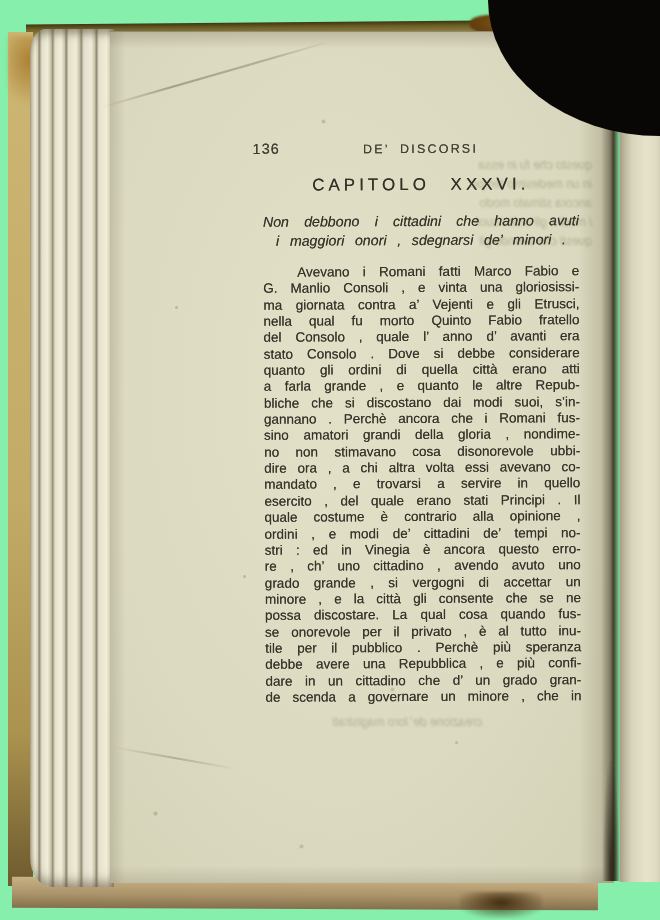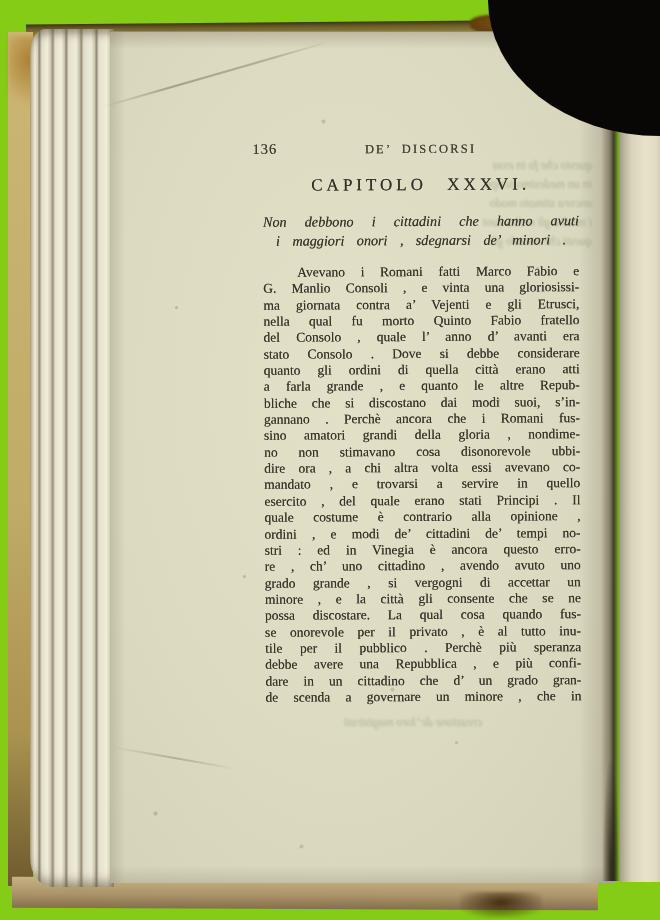--- a/index.html
+++ b/index.html
@@ -1,21 +1,21 @@
 <!DOCTYPE html>
 <html><head>
 <meta charset="utf-8">
 <style>
   html,body{margin:0;padding:0;background:#000;}
   #scan{
     position:relative;
     width:660px;height:920px;
-    background:#84cc16;
+    background:#86efac;
     overflow:hidden;
-    font-family:Liberation Serif, serif;
+    font-family:Liberation Sans, sans-serif;
   }
   
   .cover-top{
     position:absolute;left:26px;right:74px;top:22px;height:13px;
     background:linear-gradient(180deg,#3d3512,#6f6128 40%,#8c7d3a 80%,#9a8e55);
     transform:rotate(-0.5deg);
   }
   .cover-left{
     position:absolute;left:8px;top:32px;width:25px;bottom:34px;
     background:linear-gradient(180deg,#cdb673,#c2ab67 55%,#ab934f 82%,#6d5a2e);

